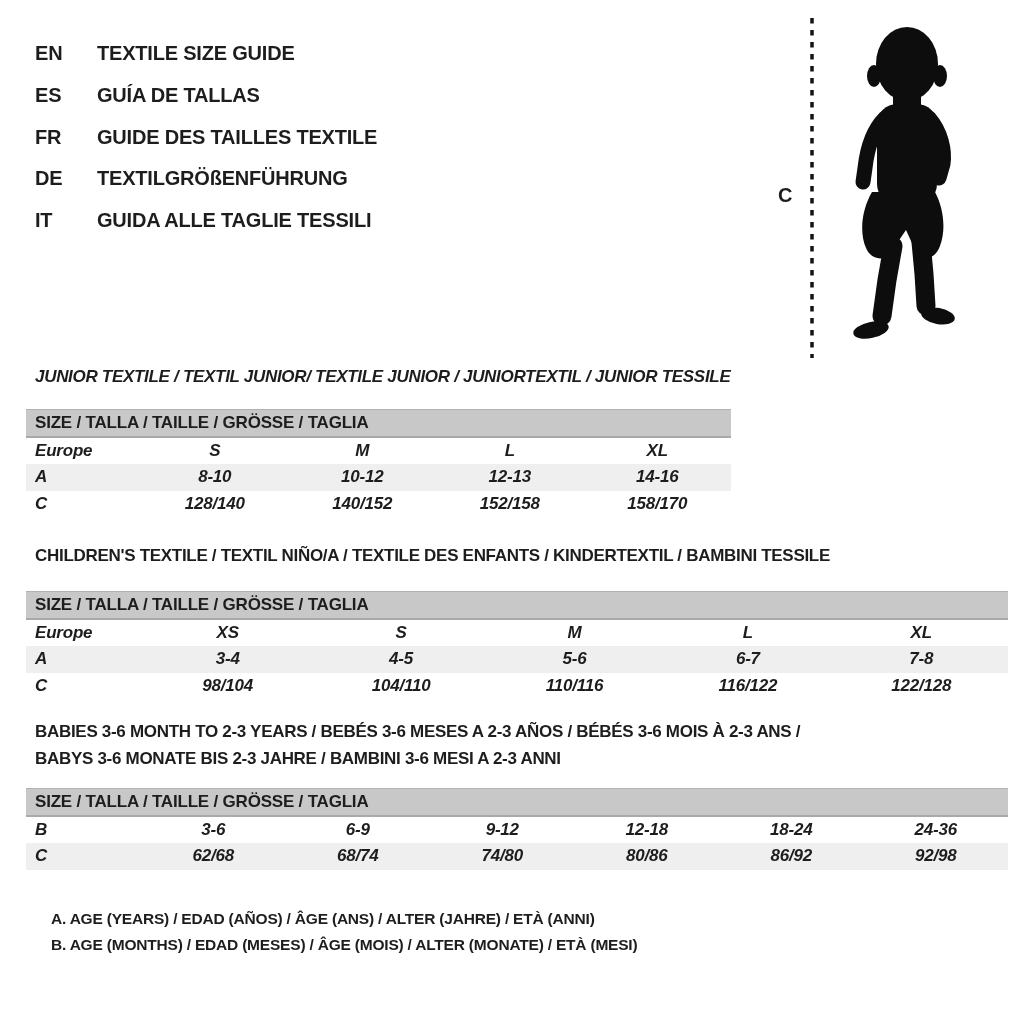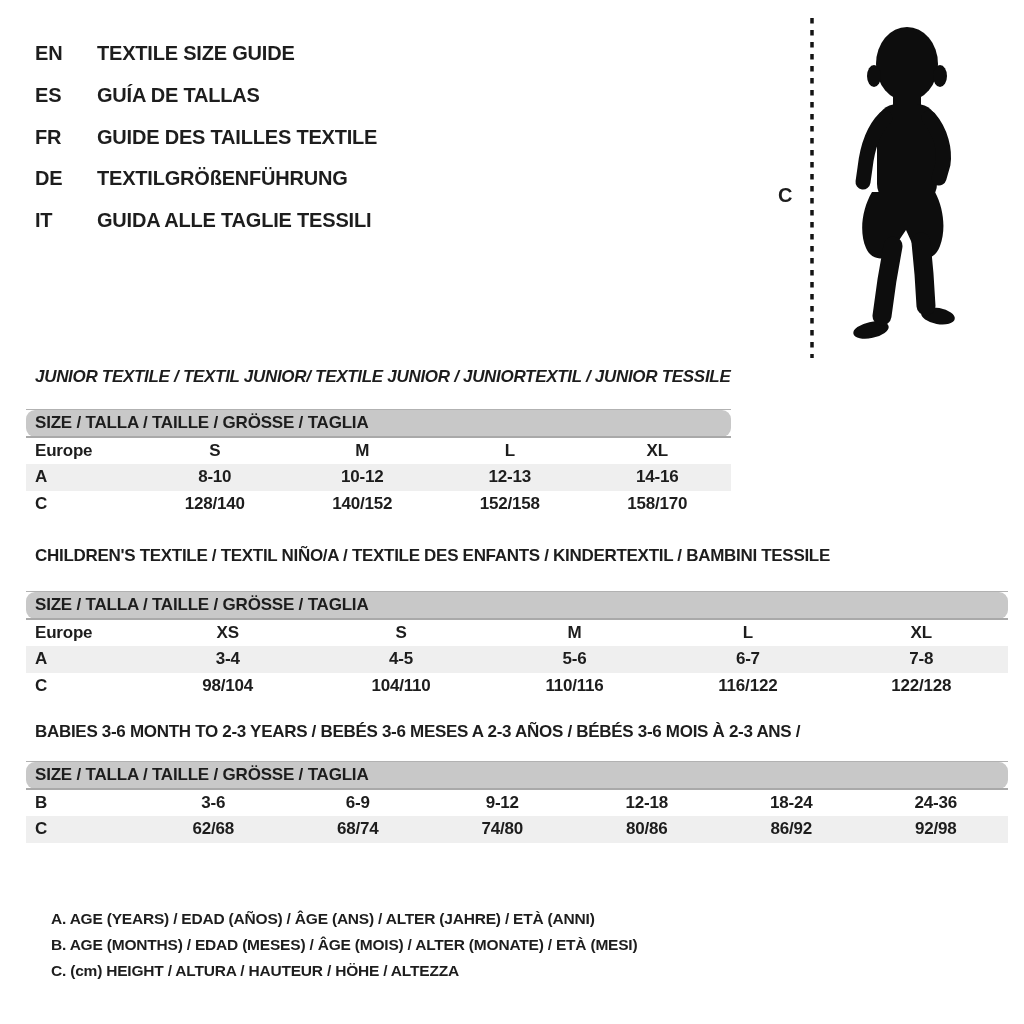--- a/index.html
+++ b/index.html
@@ -41,23 +41,22 @@
   th.bar {
     background:var(--bar-bg, #c8c8c8);
     border-top:1px solid var(--bar-edge, #b0b0b0);
     border-bottom:2px solid var(--bar-edge-dark, #ababab);
     text-align:left;
     font-size:17px;
     font-weight:700;
     letter-spacing:-0.2px;
     height:27px;
     padding:2px 8px 2px 9px;
-    border-radius:9px;
   }
-  tbody td { height:27px; text-align:center; font-weight:700; letter-spacing:-0.2px; }
+  tbody td { height:27px; text-align:center; font-weight:700; letter-spacing:-0.2px;font-style:italic; }
   tbody td.lbl { text-align:left; padding-left:9px; }
   tbody tr.shaded { background:var(--row-alt, #efefef); }
 
   
   .legend { left:51px; top:906px; font-size:15.5px; line-height:25.8px; letter-spacing:-0.2px; }
   .legend-line { white-space:nowrap; }
 </style>
 </head>
 <body>
 
@@ -188,20 +187,21 @@
         <td>116/122</td>
         <td>122/128</td>
       </tr>
     </tbody>
   </table>
 </section>
 
 <section class="section" id="sec-babies">
   <h2 class="sec-title">
     <div class="sec-title-line">BABIES 3-6 MONTH TO 2-3 YEARS / BEBÉS 3-6 MESES A 2-3 AÑOS / BÉBÉS 3-6 MOIS À 2-3 ANS /</div>
+    <div class="sec-title-line">BABYS 3-6 MONATE BIS 2-3 JAHRE / BAMBINI 3-6 MESI A 2-3 ANNI</div>
   </h2>
   <table>
     <colgroup>
         <col style="width:115px">
         <col>
         <col>
         <col>
         <col>
         <col>
         <col>
@@ -230,14 +230,13 @@
         <td>86/92</td>
         <td>92/98</td>
       </tr>
     </tbody>
   </table>
 </section>
 
 <footer class="abs legend">
   <div class="legend-line">A. AGE (YEARS) / EDAD (AÑOS) / ÂGE (ANS) / ALTER (JAHRE) / ETÀ (ANNI)</div>
   <div class="legend-line">B. AGE (MONTHS) / EDAD (MESES) / ÂGE (MOIS) / ALTER (MONATE) / ETÀ (MESI)</div>
-  <div class="legend-line">C. (cm) HEIGHT / ALTURA / HAUTEUR / HÖHE / ALTEZZA</div>
 </footer>
 
 </body></html>

